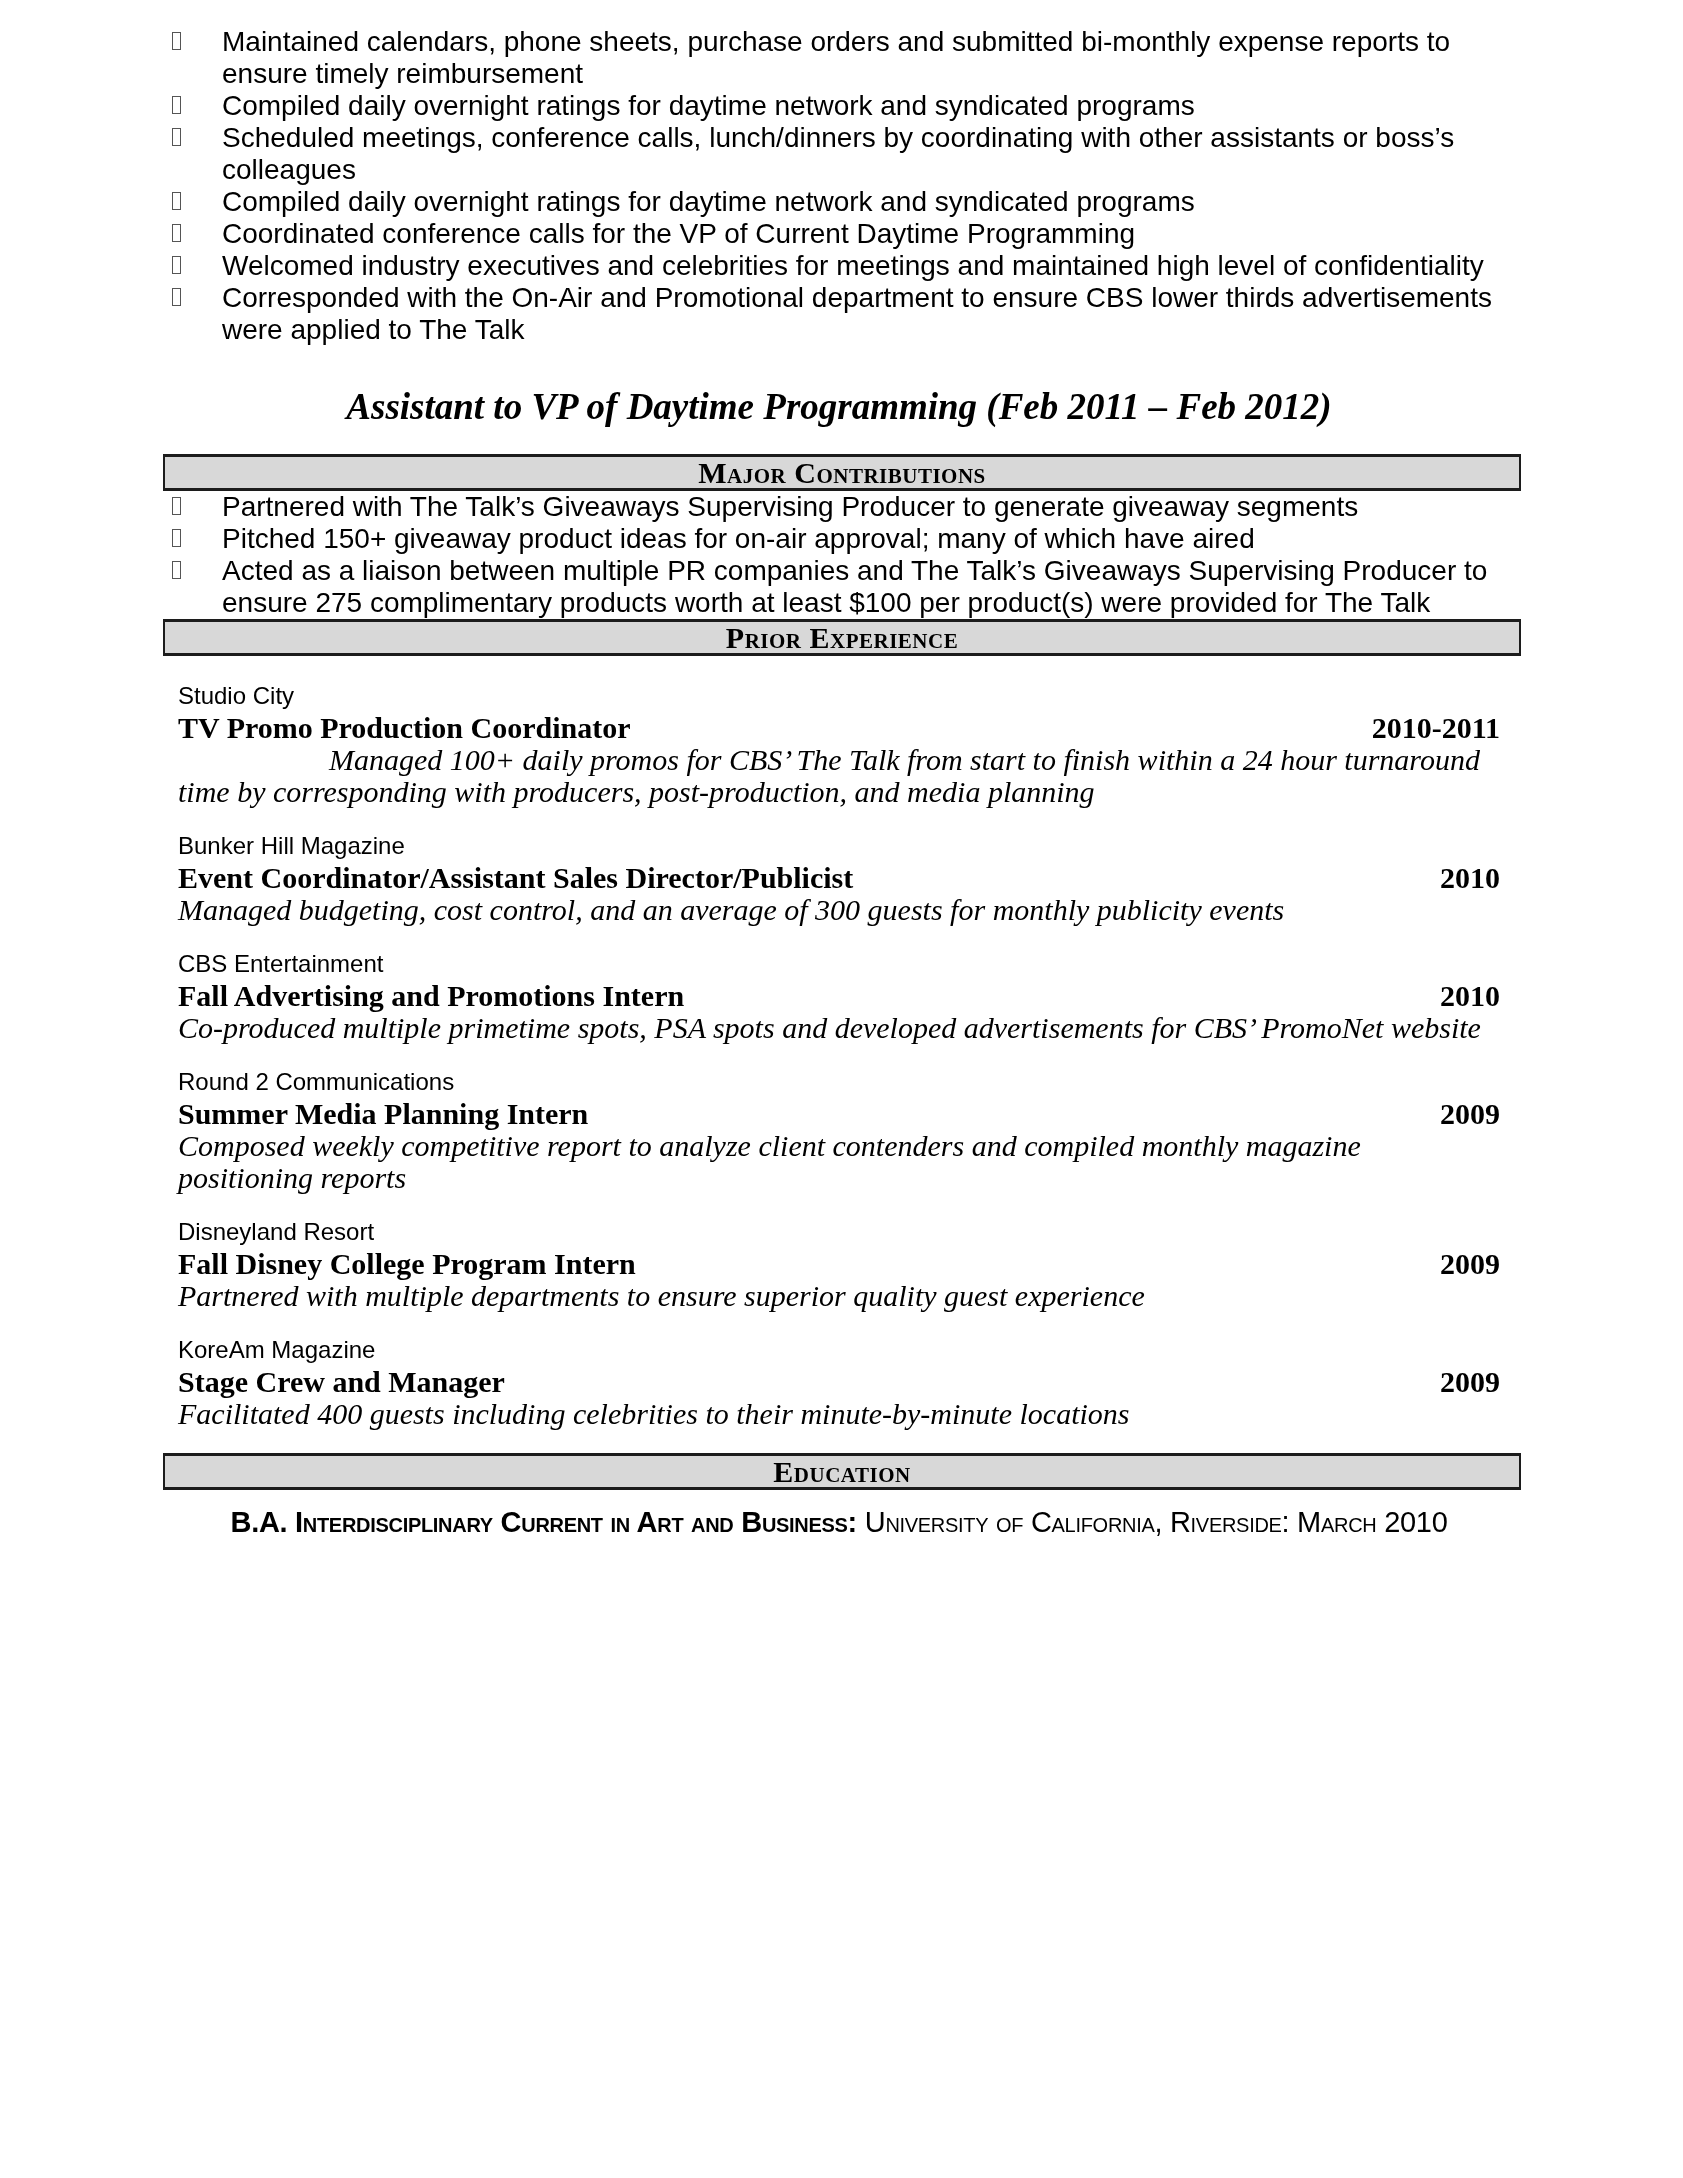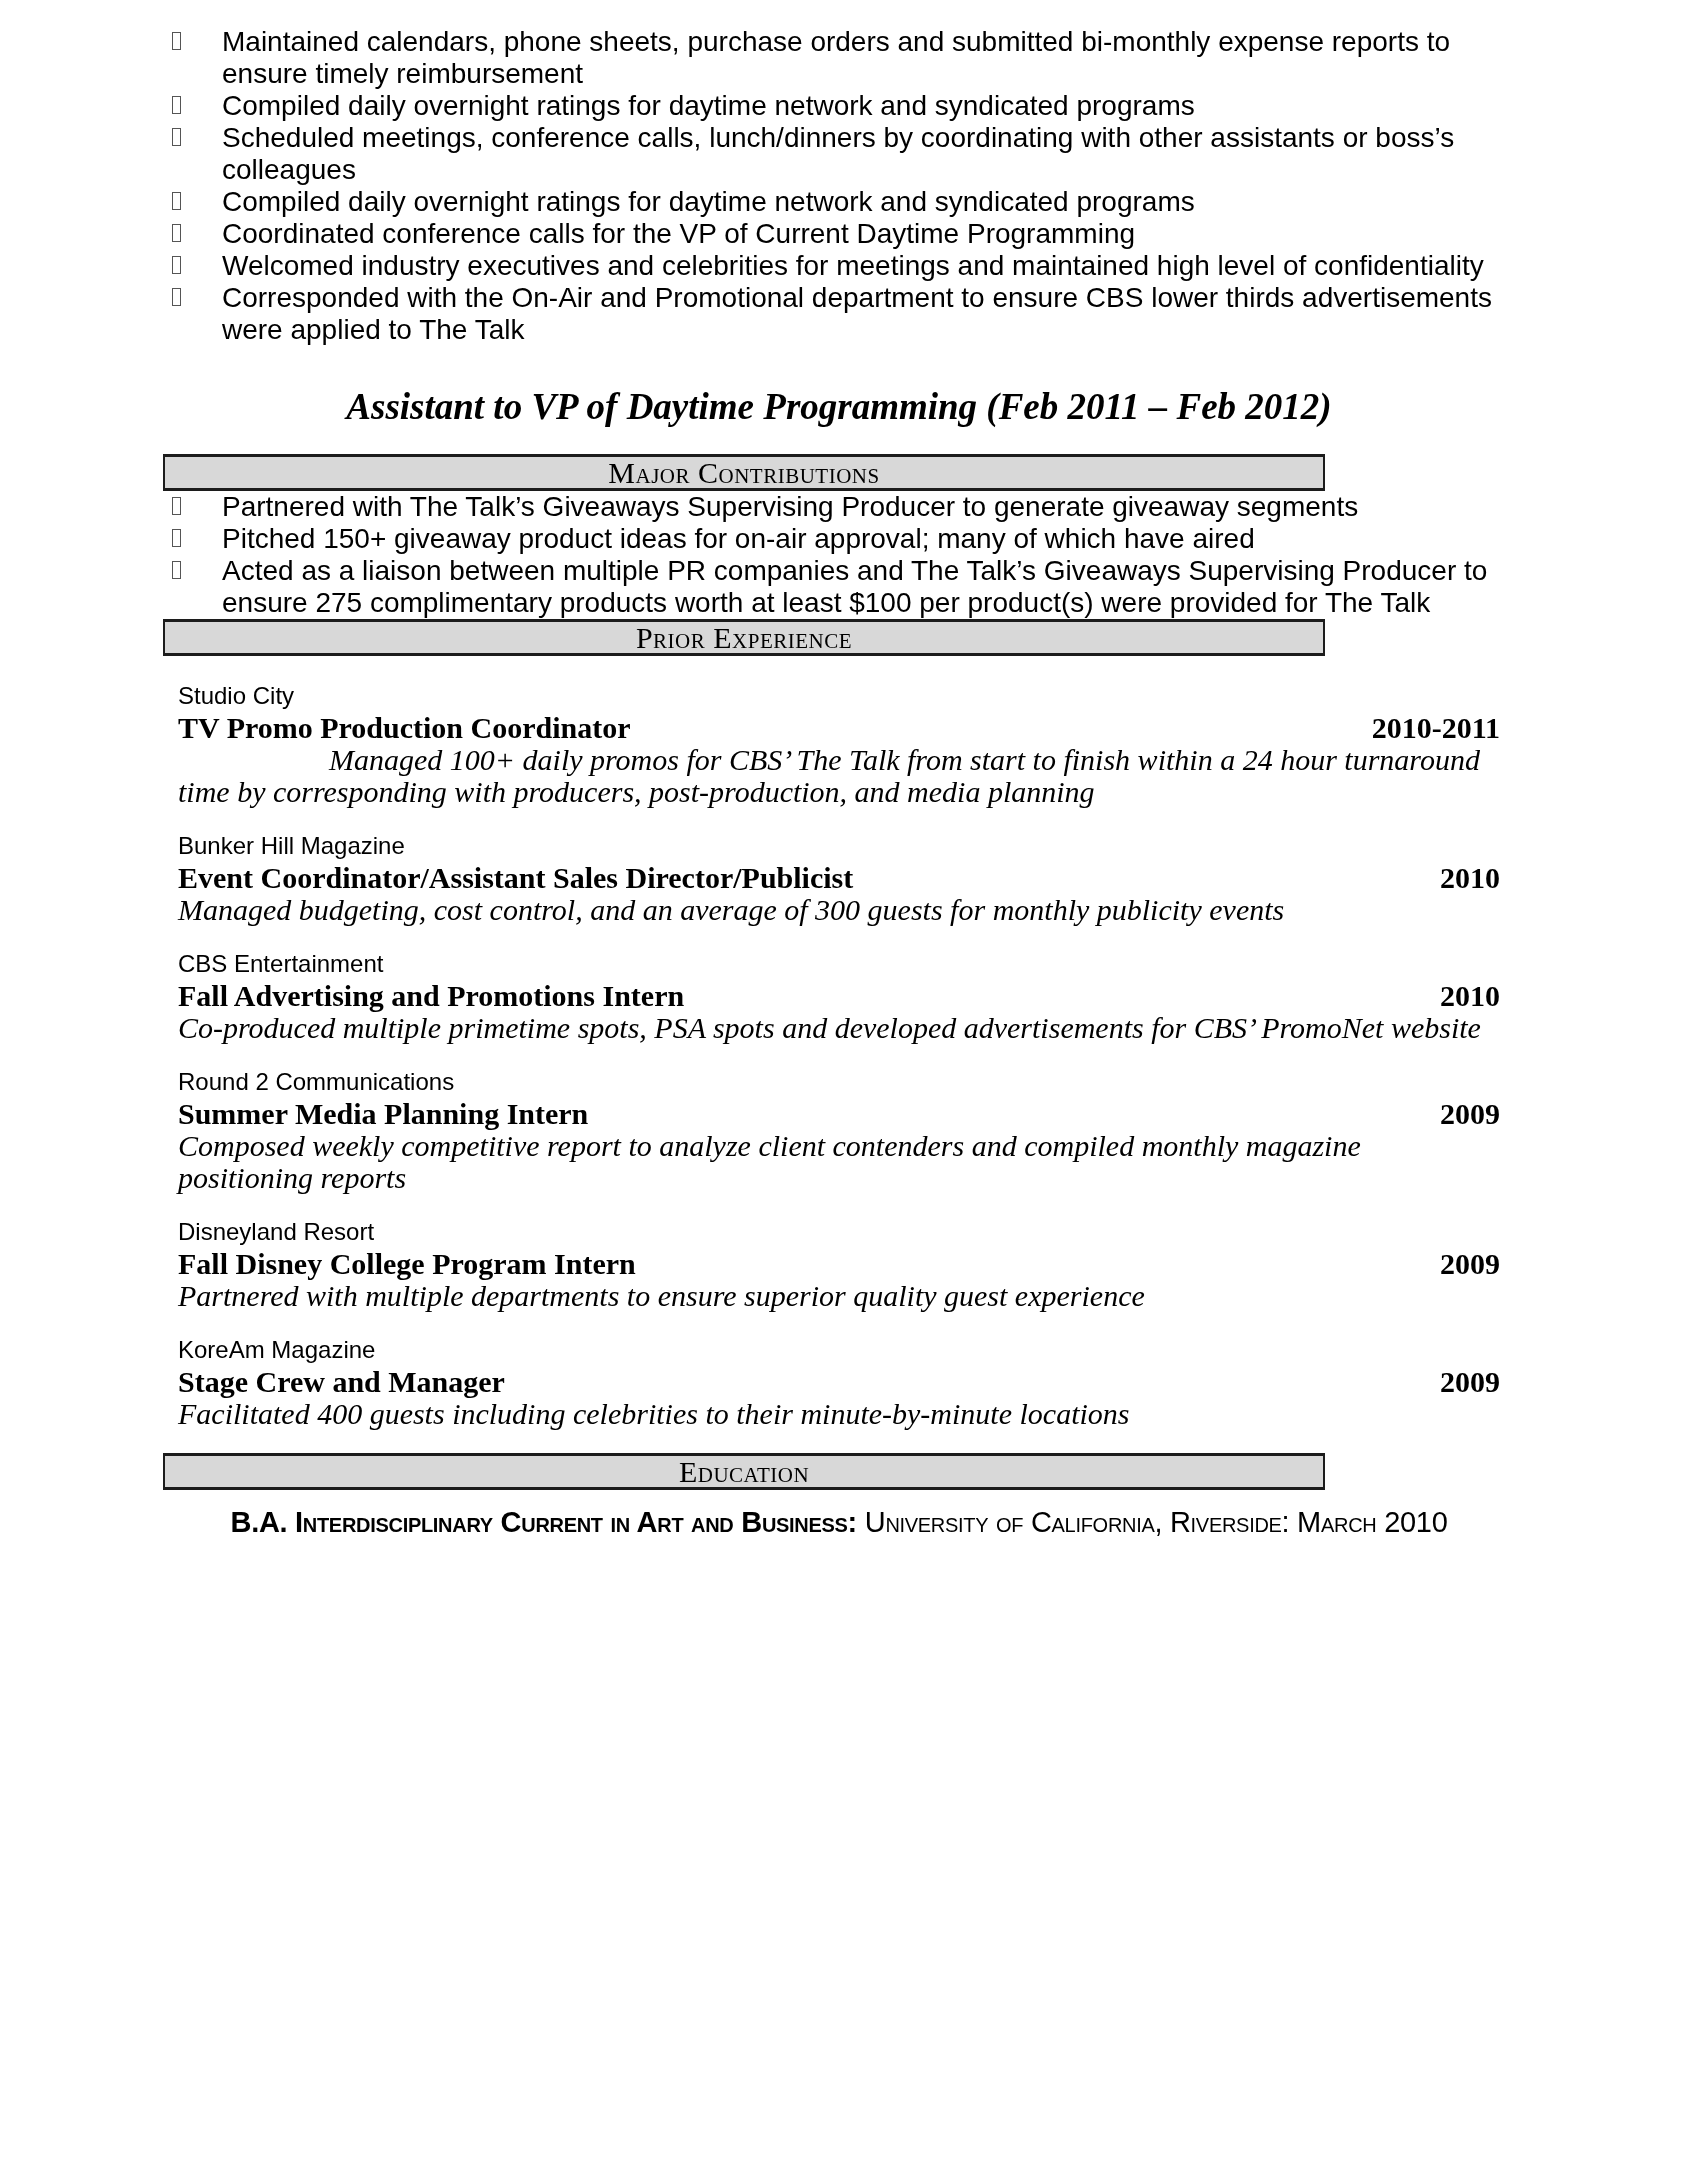--- a/index.html
+++ b/index.html
@@ -51,33 +51,33 @@
 
   .summary {
     margin: 0 0 9px 0;
     font-size: 28px;
     line-height: 32px;
   }
 
   
   .section-bar {
     box-sizing: border-box;
-    width: 1162px;
+    width: 1358px;
     margin-left: -15px;
     height: 37px;
     background: #d8d8d8;
     border: 2px solid #1c1c1c;
     border-top-width: 3px;
     border-bottom-width: 3px;
     display: flex;
     align-items: center;
     justify-content: center;
     font-family: "Liberation Serif", serif;
     font-variant: small-caps;
-    font-weight: normal;
+    font-weight: bold;
     font-size: 30px;
     letter-spacing: 0.5px;
   }
   .mc-bar { margin-top: 0; }
   .mc-list { margin-top: 27px; margin-bottom: 22px; }
   .pe-bar { margin-bottom: 24px; }
 
   
   .job { margin-bottom: 22px; }
   .company {

